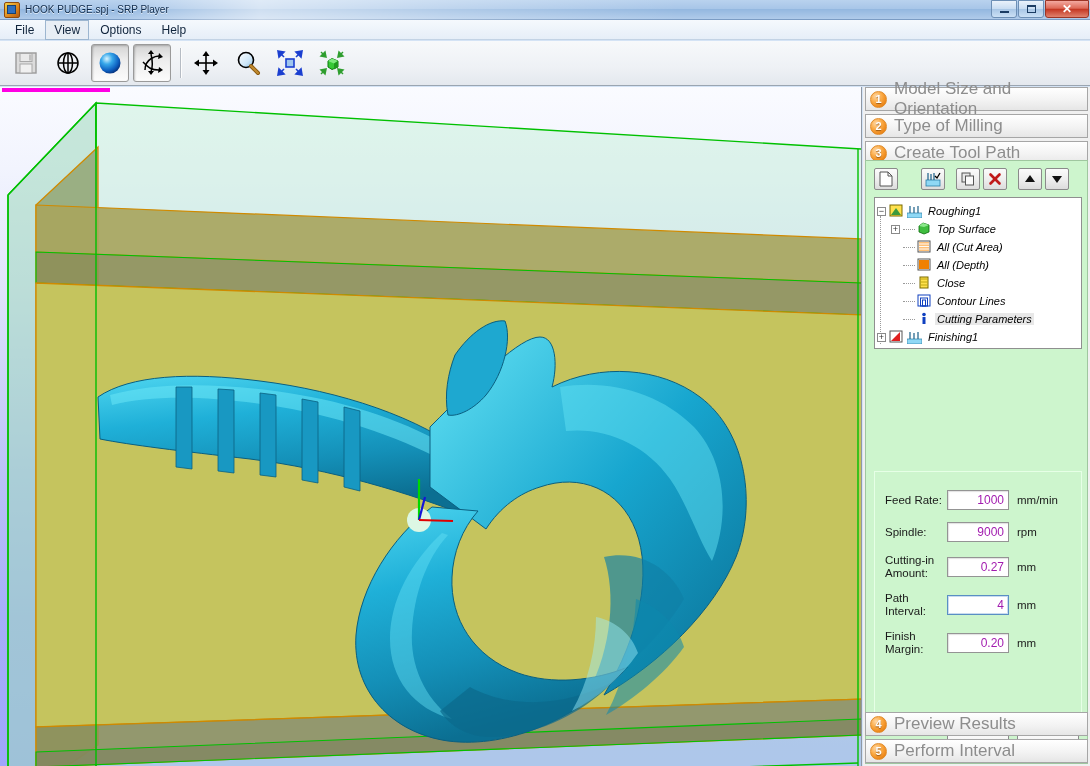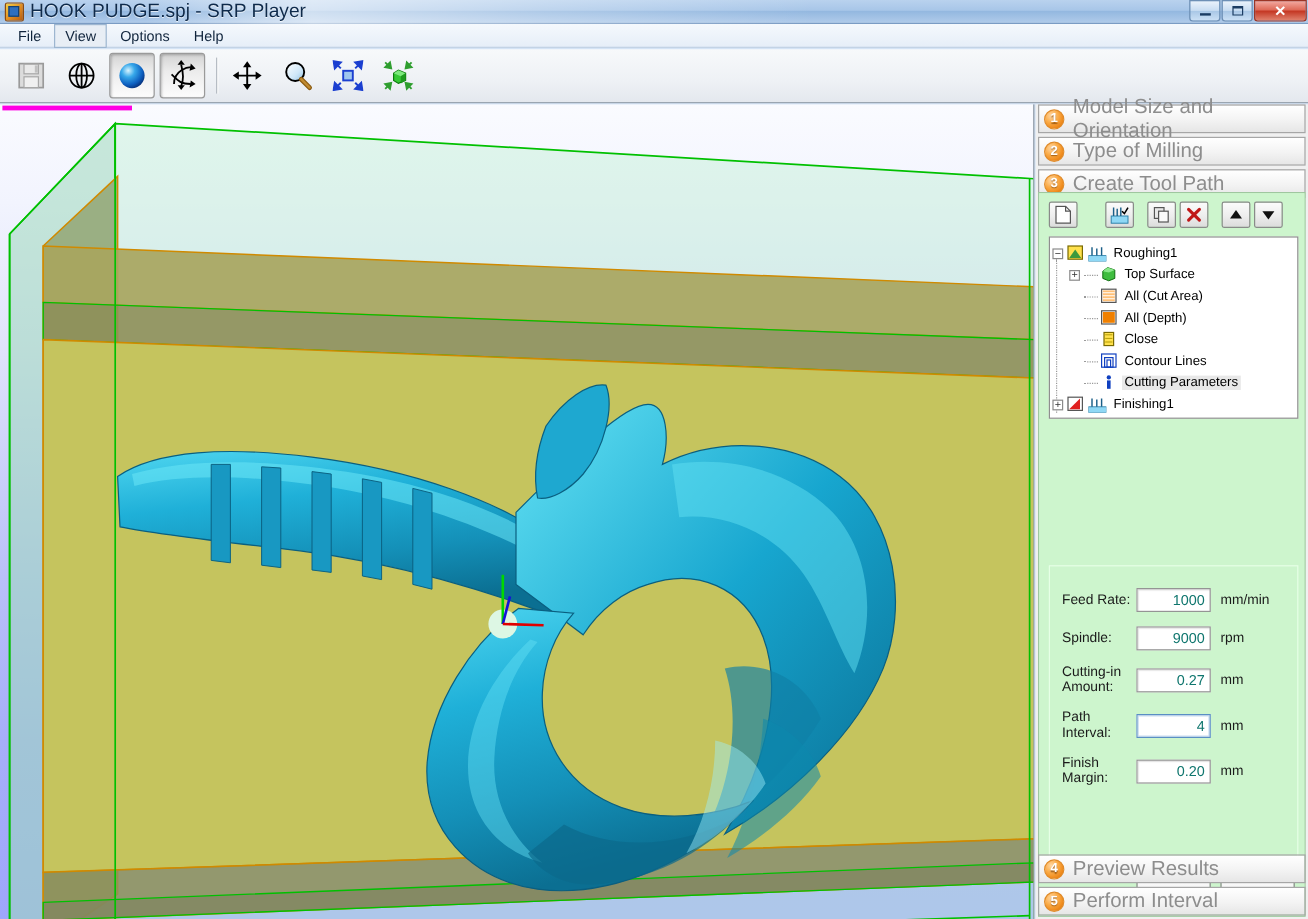--- a/index.html
+++ b/index.html
@@ -27,21 +27,21 @@
     width: 16px; height: 16px; margin-left: 4px; margin-right: 5px;
     position: relative; flex: none; z-index: 2;
     background: linear-gradient(135deg,#f3d24a 0%,#e08a20 55%,#b55c12 100%);
     border: 1px solid #8d4a0d; border-radius: 2px;
   }
   .app-icon::after {
     content: ""; position: absolute; left: 2px; top: 2px; width: 7px; height: 7px;
     background: #2f6fbf; border: 1px solid #18416f;
   }
   #title-text {
-    font-size: 16px; color: #0e2a4b; z-index: 2;
+    font-size: 10px; color: #0e2a4b; z-index: 2;
     text-shadow: 0 1px 0 rgba(255,255,255,.7);
     white-space: nowrap;
   }
   .win-buttons { position: absolute; right: 1px; top: 0px; display: flex; z-index: 3; }
   .win-btn {
     width: 26px; height: 18px; margin-left: 1px;
     border: 1px solid #6d8fb5; border-radius: 0 0 3px 3px;
     background: linear-gradient(to bottom,#eaf2fb 0%,#c9ddf2 48%,#a9c7e6 52%,#cbe0f5 100%);
     display: flex; align-items: center; justify-content: center;
     color: #1b3c63; font-size: 11px; position: relative;
@@ -158,37 +158,37 @@
   .tnode { display: flex; align-items: center; height: 18px; font-size: 11px; color: #000; position: relative; }
   .tnode .expander {
     width: 9px; height: 9px; border: 1px solid #8a8a8a; background: #fff;
     font-size: 9px; line-height: 7px; text-align: center; color: #333; flex: none;
     margin-right: 3px; font-family: "Liberation Sans", sans-serif;
   }
   .tnode .expander.blank { border: none; background: none; }
   .dots { width: 12px; flex: none; border-top: 1px dotted #9a9a9a; height: 1px; margin-right: 2px; }
   .tnode .ticon { width: 14px; height: 14px; flex: none; margin-right: 4px; position: relative; }
   .tnode .ticon2 { width: 15px; height: 13px; flex: none; margin-right: 4px; position: relative; }
-  .tlabel { white-space: nowrap; padding: 0 2px; }
+  .tlabel { white-space: nowrap; padding: 0 2px; font-style: italic; }
   .tlabel.sel { background: #e8e8e8; }
   .indent1 { padding-left: 14px; }
   .vline { position: absolute; left: 5px; top: 18px; width: 1px; height: 128px; border-left: 1px dotted #9a9a9a; }
 
   
   #params {
     position: absolute; left: 8px; top: 310px; width: 208px; height: 252px;
     background: #cdf5cd; border: 1px solid #e6ffe6;
   }
   .prow { display: flex; align-items: center; margin-bottom: 12px; }
   .plabel { width: 62px; font-size: 11.5px; color: #1a1a1a; line-height: 13px; }
   .pfield {
     width: 62px; height: 20px; background: #fff; border: 1px solid #949494;
     box-shadow: inset 1px 1px 1px rgba(0,0,0,.12);
     display: flex; align-items: center; justify-content: flex-end;
-    padding-right: 4px; font-size: 12px; color: #0f766e;
+    padding-right: 4px; font-size: 12px; color: #a21caf;
   }
   .pfield.focused { border: 1px solid #5a8fc4; box-shadow: inset 0 0 0 1px #c9dcf0; }
   .punit { margin-left: 8px; font-size: 11.5px; color: #1a1a1a; }
 
   
   #panel-buttons { position: absolute; right: 8px; bottom: 7px; display: flex; }
   .dlg-btn {
     width: 62px; height: 23px; margin-left: 8px;
     background: linear-gradient(to bottom,#fcfcfc 0%,#f0f0f0 50%,#e1e1e1 51%,#d6d6d6 100%);
     border: 1px solid #8a8a8a; border-radius: 2px;

